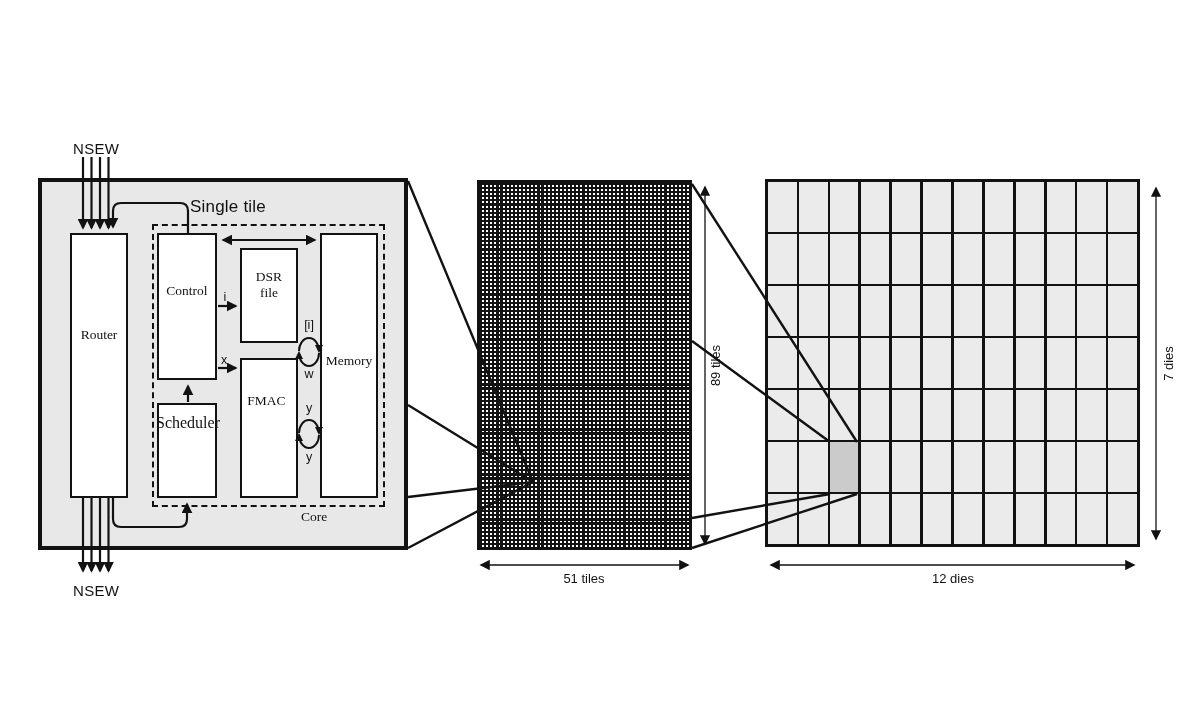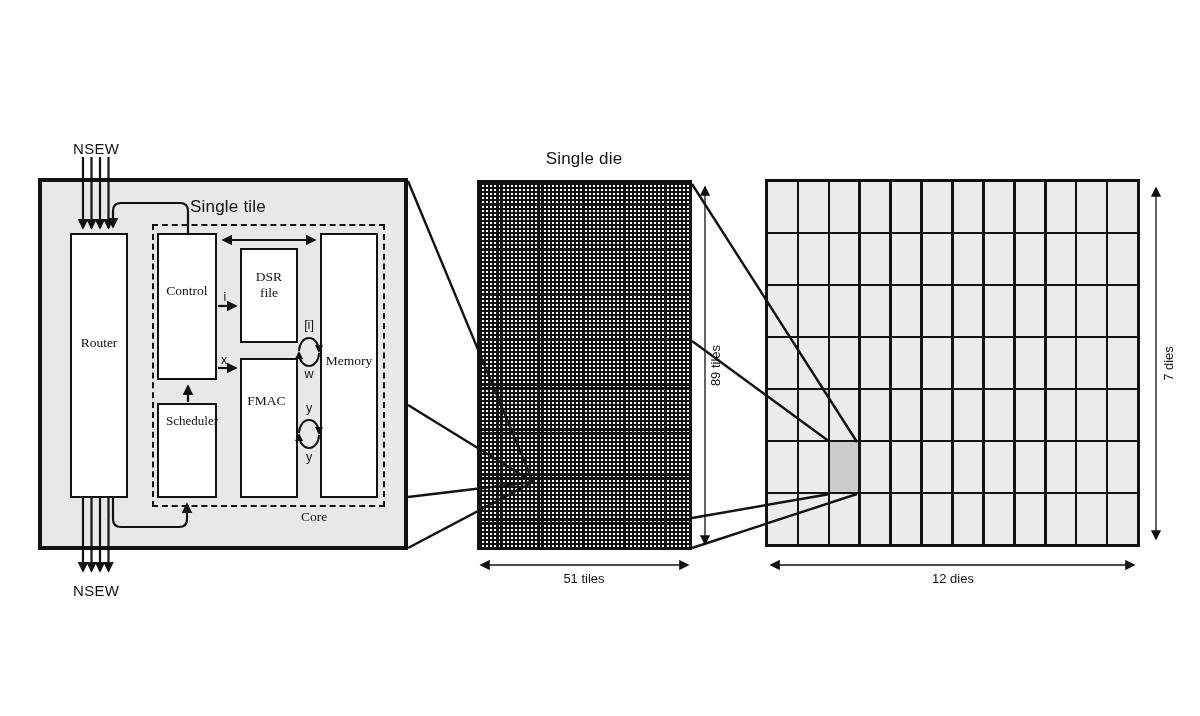--- a/index.html
+++ b/index.html
@@ -208,28 +208,27 @@
       <line class="zl" x1="692" y1="548" x2="857" y2="494"></line>
     </g>
 
     <line class="dim" x1="705" y1="187" x2="705" y2="544" marker-start="url(#ahd)" marker-end="url(#ahd)"></line>
     <line class="dim" x1="481" y1="565" x2="688" y2="565" marker-start="url(#ahd)" marker-end="url(#ahd)"></line>
     <line class="dim" x1="1156" y1="188" x2="1156" y2="539" marker-start="url(#ahd)" marker-end="url(#ahd)"></line>
     <line class="dim" x1="771" y1="565" x2="1134" y2="565" marker-start="url(#ahd)" marker-end="url(#ahd)"></line>
   </svg>
 
   <div class="lbl title" style="left:138px;top:149px;width:180px;margin-top:48px;">Single tile</div>
-  <div class="lbl title" style="left:494px;top:149px;width:180px;">Single die</div>
 
   <div class="lbl nsewlbl" style="left:73px;top:140px;width:44px;">NSEW</div>
   <div class="lbl nsewlbl" style="left:73px;top:582px;width:44px;">NSEW</div>
 
-  <div class="lbl boxlbl" style="left:70px;top:327px;width:58px;margin-top:8px;">Router</div>
+  <div class="lbl boxlbl" style="left:70px;top:327px;width:58px;">Router</div>
   <div class="lbl boxlbl" style="left:157px;top:283px;width:60px;">Control</div>
-  <div class="lbl boxlbl" style="left:156px;top:414px;width:62px;font-size:13px;text-align:right;">Scheduler</div>
+  <div class="lbl boxlbl" style="left:156px;top:414px;width:62px;font-size:16px;">Scheduler</div>
   <div class="lbl boxlbl" style="left:240px;top:269px;width:58px;">
     <div>DSR</div>
     <div>file</div>
   </div>
   <div class="lbl boxlbl" style="left:240px;top:393px;width:53px;">FMAC</div>
   <div class="lbl boxlbl" style="left:320px;top:353px;width:58px;">Memory</div>
   <div class="lbl boxlbl" style="left:290px;top:509px;width:48px;">Core</div>
 
   <div class="lbl siglbl" style="left:217px;top:290px;width:16px;">i</div>
   <div class="lbl siglbl" style="left:216px;top:353px;width:16px;">x</div>

